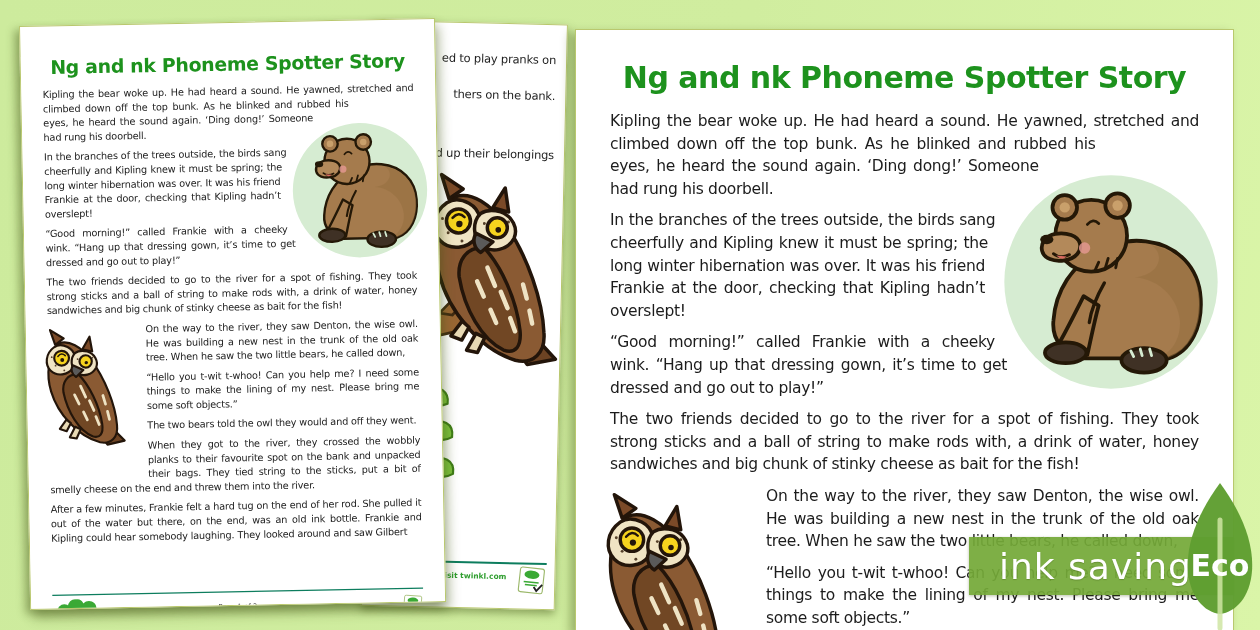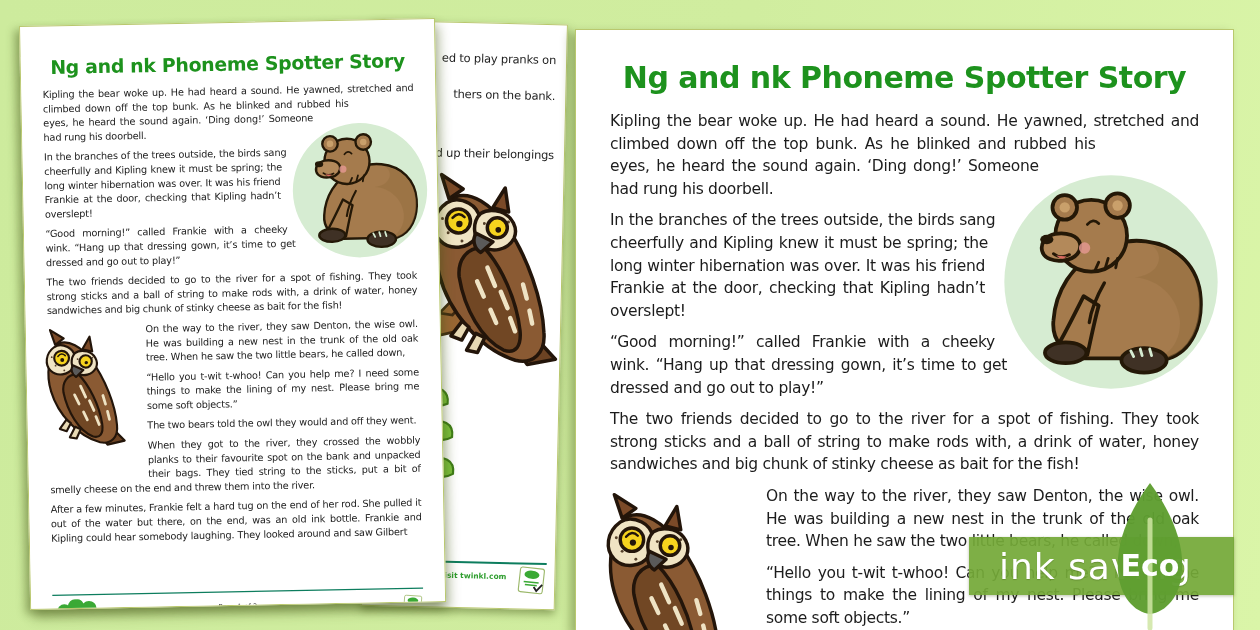--- a/index.html
+++ b/index.html
@@ -51,21 +51,21 @@
   
   .page-right{position:absolute;left:575px;top:29px;width:657px;height:601px;z-index:2;
               background:#fff;border:1px solid #b9c86e;
               box-shadow:-5px 4px 9px rgba(70,90,25,.4);overflow:hidden;}
 
   
   .eco-bar{position:absolute;left:969px;top:537px;width:265px;height:58px;z-index:6;
            background:rgba(116,169,56,0.93);display:flex;align-items:center;
            padding-left:30px;box-sizing:border-box;box-shadow:0 1px 3px rgba(60,80,20,.35);}
   .eco-bar span{font-size:36px;color:#fff;letter-spacing:1px;text-shadow:0 1px 1px rgba(60,90,20,.35);}
-  .eco-leaf{position:absolute;left:1111px;top:480px;width:78px;height:150px;z-index:7;}
+  .eco-leaf{position:absolute;left:1181px;top:480px;width:78px;height:150px;z-index:7;}
 </style>
 </head>
 <body>
 
 <svg width="0" height="0" style="position:absolute">
   <defs>
     <g id="bear-def">
       <circle cx="125" cy="125" r="113" fill="#d6ecd2"></circle>
       <g stroke="#241807" stroke-width="4" stroke-linejoin="round" stroke-linecap="round">
         <path fill="#a57b4d" d="M112,96 C84,104 66,136 64,166 C62,188 76,200 96,206 L186,206 C210,198 222,172 220,142 C218,110 196,86 162,82 C140,79 124,86 112,96 Z"></path>

